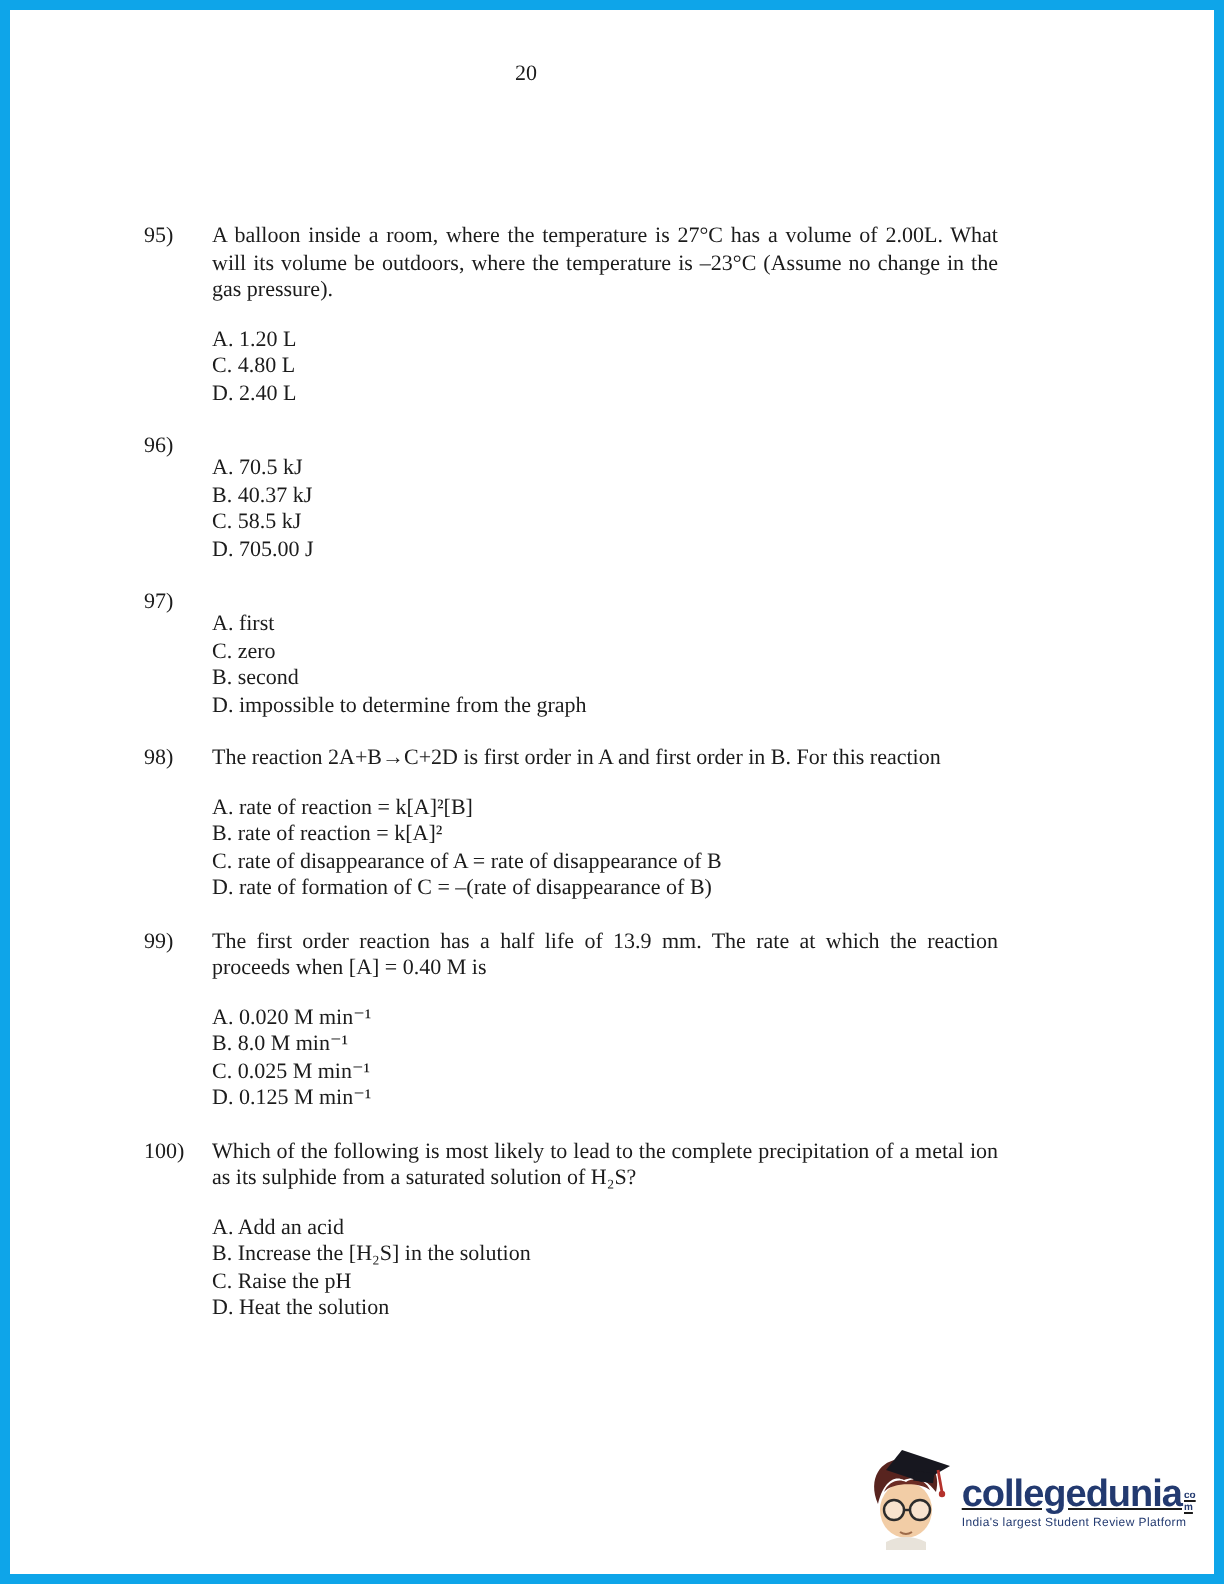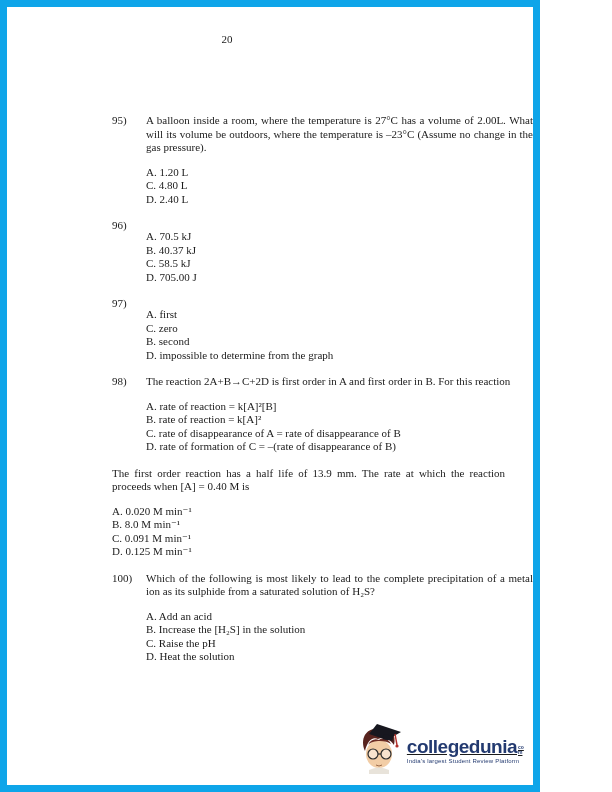--- a/index.html
+++ b/index.html
@@ -5,33 +5,33 @@
   html,body { margin:0; padding:0; }
   body {
     width:612px; height:792px;
     background:#ffffff;
     font-family:"Liberation Serif","DejaVu Serif",serif;
     font-size:11px; color:#1b1b1b;
     position:relative; overflow:hidden;
   }
   .page {
     box-sizing:border-box;
-    width:540px; height:792px;
-    border:7px solid #0ea5e9;
+    width:612px; height:792px;
+    border:5px solid #0ea5e9;
     position:relative;
   }
   .page-number {
     padding-top:26px;
     padding-right:86px;
     text-align:center;
   }
   .questions { margin-top:69px; }
   .question {
     display:flex;
-    padding-left:105px;
+    padding-left:67px;
     margin-bottom:13px;
   }
   .qnum { flex:none; width:34px; line-height:13.5px; }
   .qbody { width:393px; }
   .qtext {
     margin:0;
     text-align:justify;
     line-height:13.5px;
   }
   .options {
@@ -128,26 +128,27 @@
         <ul class="options">
           <li>A. rate of reaction = k[A]²[B]</li>
           <li>B. rate of reaction = k[A]²</li>
           <li>C. rate of disappearance of A = rate of disappearance of B</li>
           <li>D. rate of formation of C = –(rate of disappearance of B)</li>
         </ul>
       </div>
     </section>
 
     <section class="question">
+      <div class="qnum">99)</div>
       <div class="qbody">
         <p class="qtext">The first order reaction has a half life of 13.9 mm. The rate at which the reaction proceeds when [A] = 0.40 M is</p>
         <ul class="options">
           <li>A. 0.020 M min⁻¹</li>
           <li>B. 8.0 M min⁻¹</li>
-          <li>C. 0.091 M min⁻¹</li>
+          <li>C. 0.025 M min⁻¹</li>
           <li>D. 0.125 M min⁻¹</li>
         </ul>
       </div>
     </section>
 
     <section class="question">
       <div class="qnum">100)</div>
       <div class="qbody">
         <p class="qtext">Which of the following is most likely to lead to the complete precipitation of a metal ion as its sulphide from a saturated solution of H₂S?</p>
         <ul class="options">

